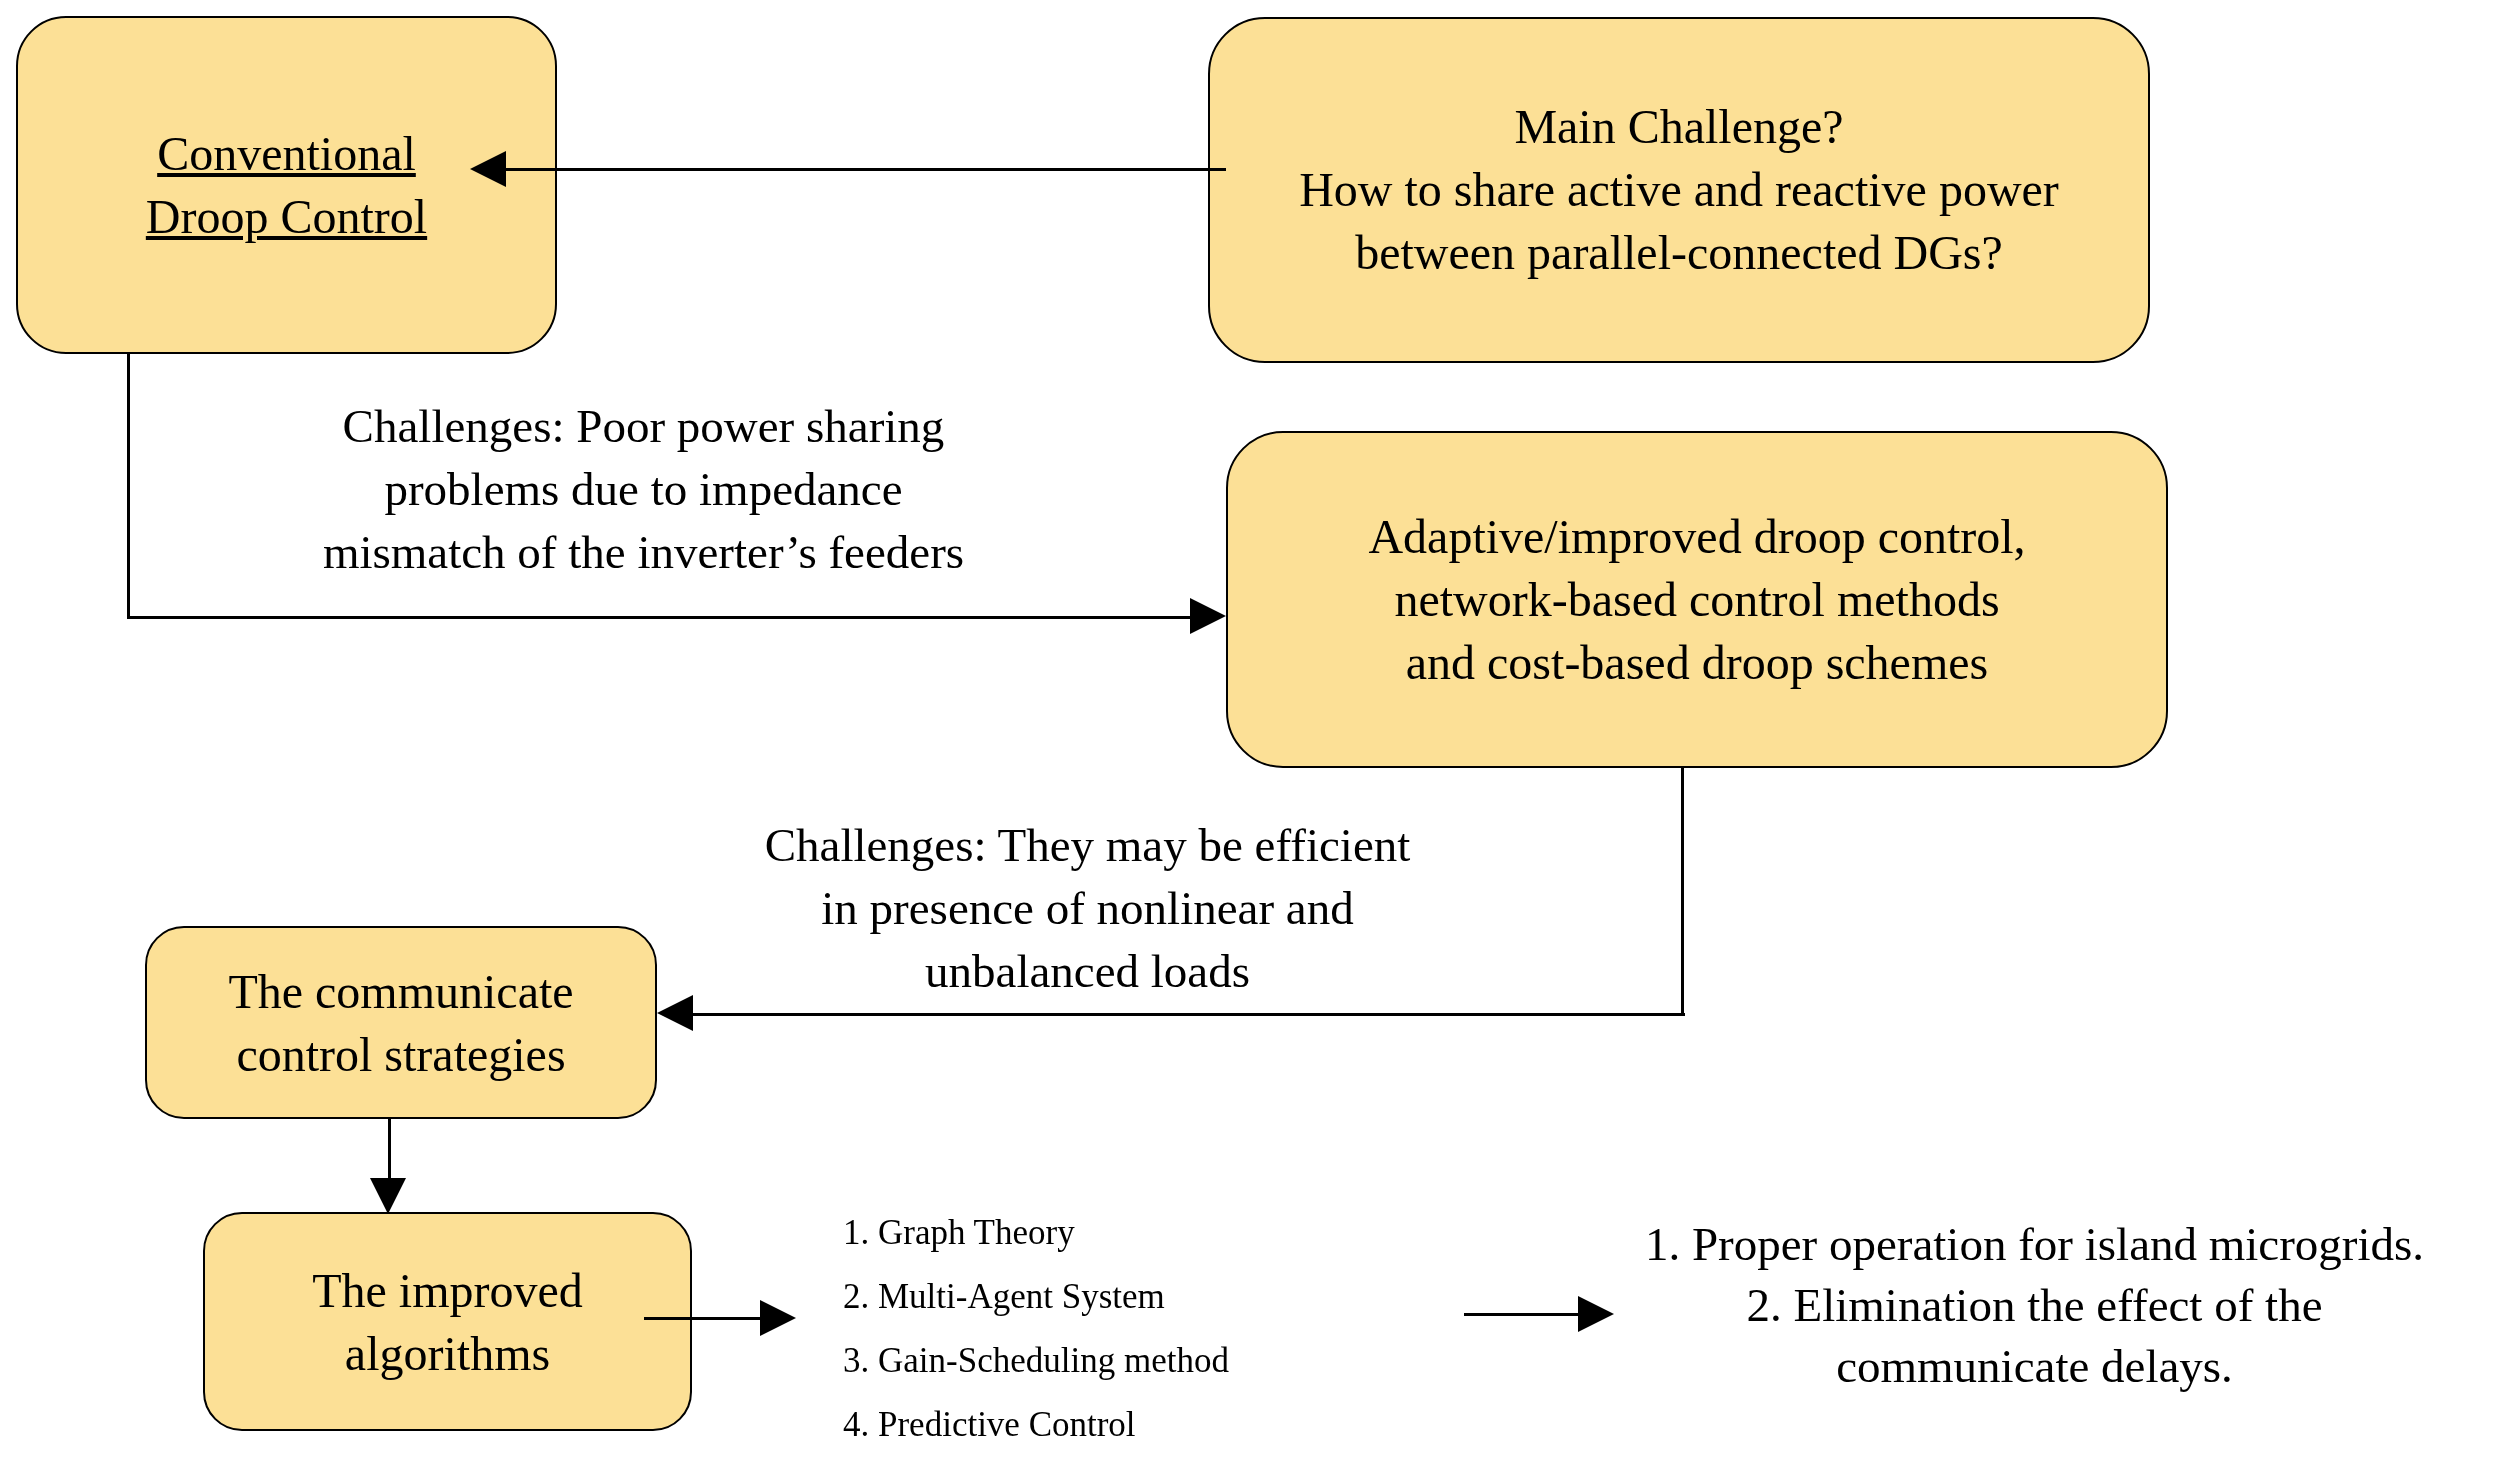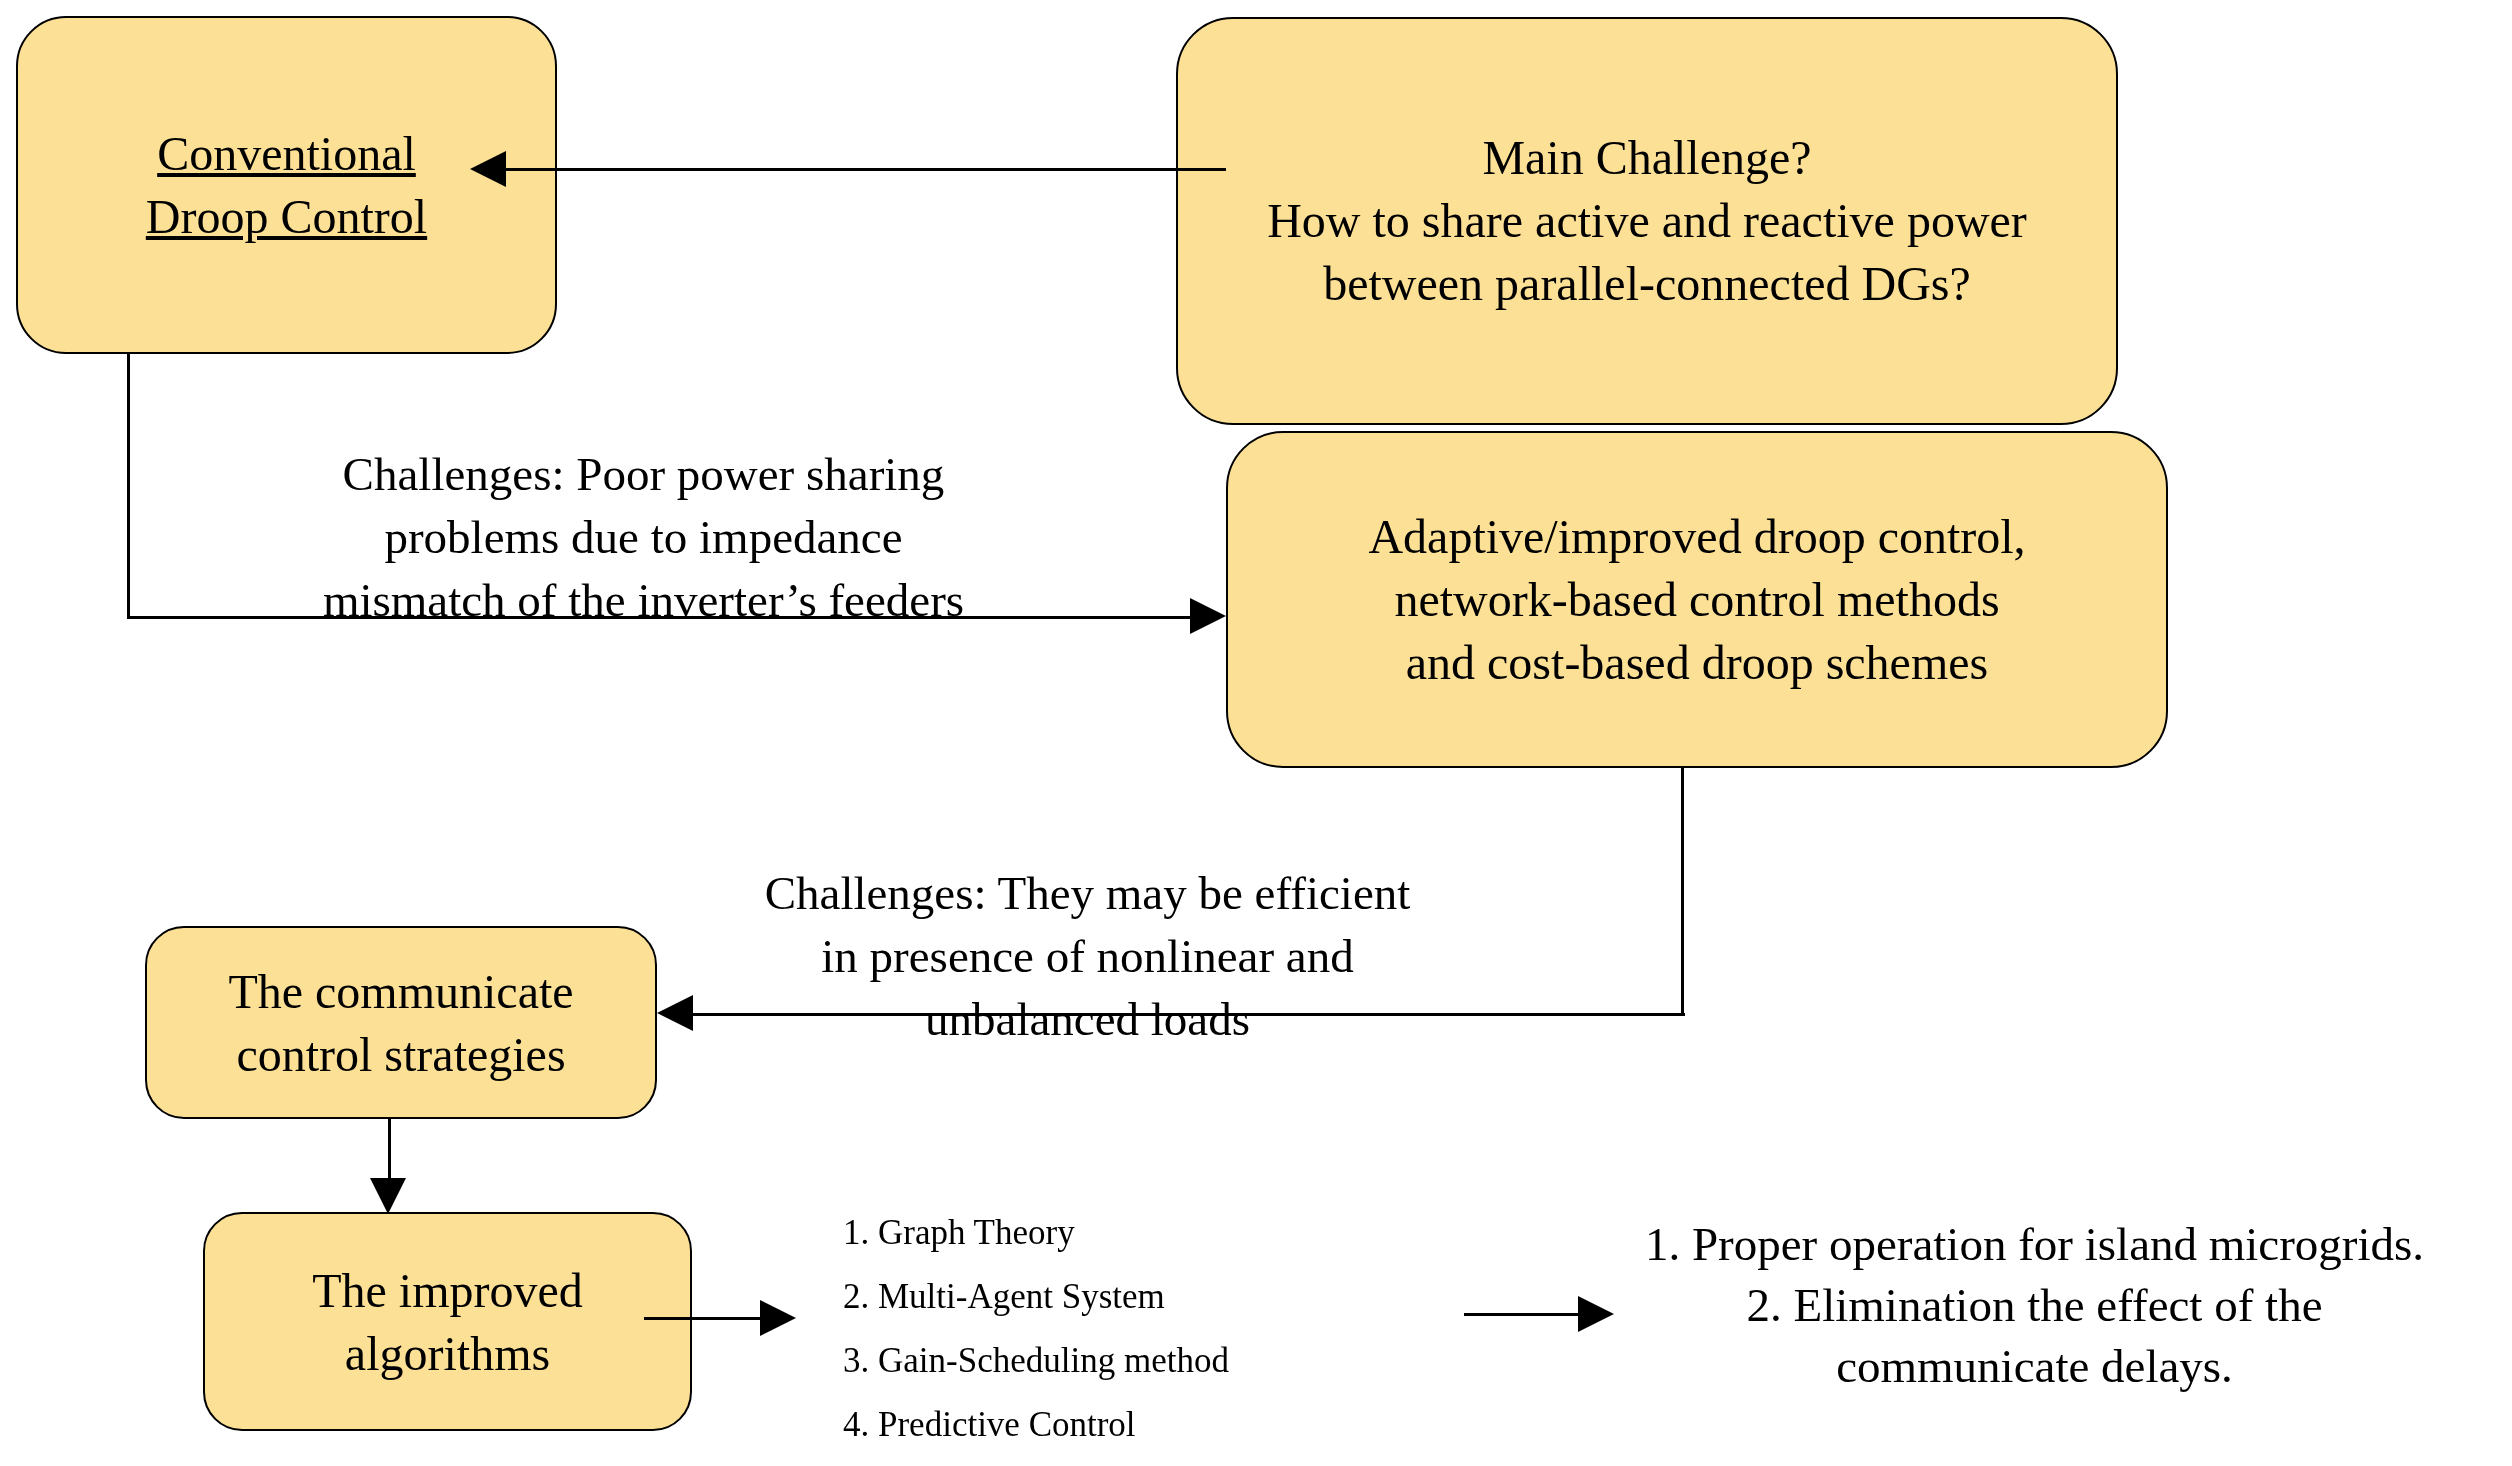--- a/index.html
+++ b/index.html
@@ -23,32 +23,31 @@
     border: 2px solid var(--box-border, #000000);
     display: flex;
     align-items: center;
     justify-content: center;
     text-align: center;
     white-space: pre-line;
     font-size: 48px;
     line-height: 63px;
   }
   .box-conventional { left: 16px;   top: 16px;   width: 541px;  height: 338px; border-radius: 50px; text-decoration: underline; }
-  .box-main        { left: 1176px; top: 16.6px;   width: 942px; height: 408px; border-radius: 57px; }
+  .box-main        { left: 1208px; top: 16.6px;   width: 942px; height: 346px; border-radius: 57px; }
   .box-adaptive    { left: 1226px; top: 431px;  width: 942px; height: 337px; border-radius: 57px; }
   .box-hier        { left: 145px;  top: 926px; width: 512px;  height: 193px; border-radius: 39px; }
   .box-improved    { left: 155px;  top: 1212px; width: 489px;  height: 219px; border-radius: 39px; margin-left: 48px; }
 
   .note {
     position: absolute;
     text-align: center;
     white-space: pre-line;
     font-size: 47px;
     line-height: 63px;
-    margin-top: 48px;
   }
   .note-challenge1 { left: 178px; top: 395px;  width: 931px; }
   .note-challenge2 { left: 622px; top: 814px; width: 931px; }
 
   .list-algorithms {
     position: absolute;
     left: 843px;
     top: 1201px;
     font-size: 35px;
     line-height: 64px;

